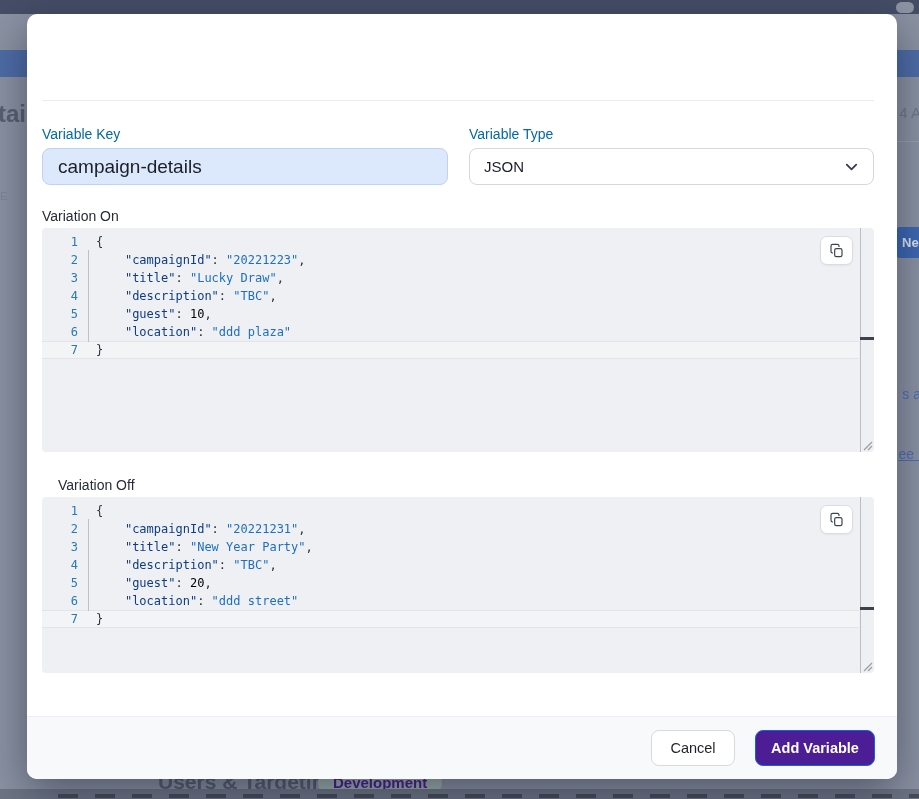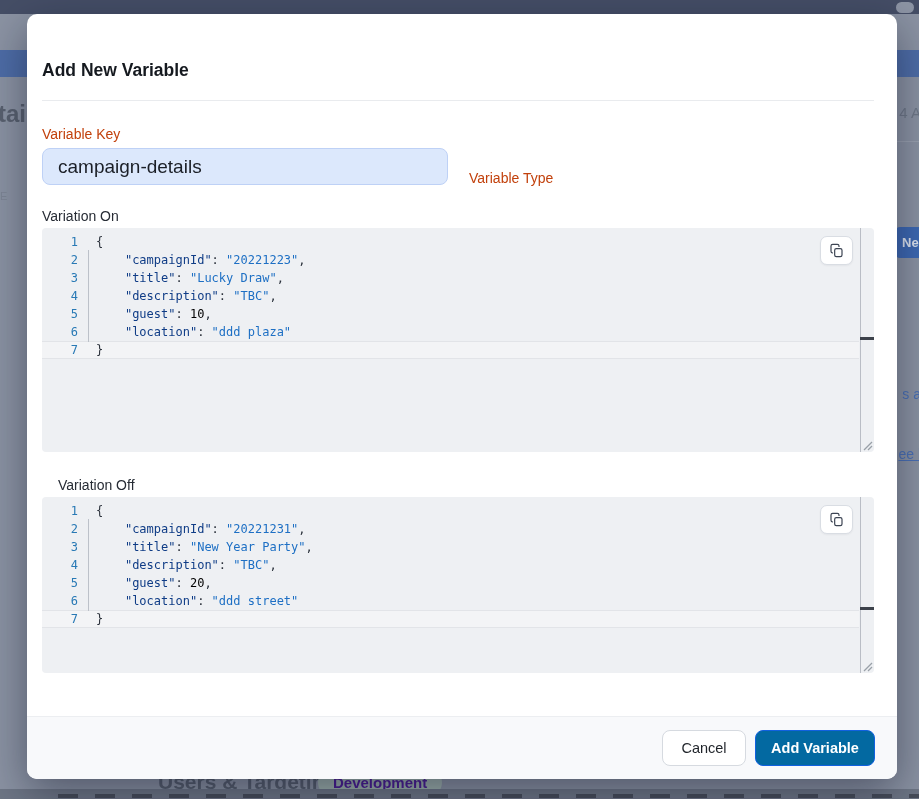--- a/index.html
+++ b/index.html
@@ -26,23 +26,23 @@
   .bg-bottom-strip { position:absolute; top:789px; left:0; right:0; height:10px; background:#6e7685; }
   .bg-dashes { position:absolute; top:794px; left:58px; right:0; height:4px;
                background:repeating-linear-gradient(90deg,#474d59 0 20px,transparent 20px 37px); }
 
   
   .modal { position:absolute; left:27px; top:14px; width:870px; height:765px; background:#ffffff;
            border-radius:10px; box-shadow:0 14px 44px rgba(10,16,35,.45); z-index:5; }
   .modal-title { position:absolute; left:15px; top:46px; font-size:17.5px; font-weight:700; color:#15191f; }
   .modal-divider { position:absolute; left:15px; right:23px; top:86px; height:1px; background:#e9ebee; }
 
-  .field-label { position:absolute; font-size:14px; color:#c2410c; }
+  .field-label { position:absolute; font-size:14px; color:#0369a1; }
   .lbl-key  { left:15px;  top:112px; }
-  .lbl-type { left:442px; top:112px;margin-top:44px; }
+  .lbl-type { left:442px; top:112px; }
   .key-input { position:absolute; left:15px; top:134px; width:406px; height:37px; background:#dce8fc;
                border:1px solid #bed1f6; border-radius:8px; padding:0 15px; font-size:19px; color:#1b1f27;
                font-family:"Liberation Sans", sans-serif; outline:none; }
   .type-select { position:absolute; left:442px; top:134px; width:405px; height:37px; background:#fff;
                  border:1px solid #d3d7de; border-radius:8px; display:flex; align-items:center;
                  padding:0 14px; font-size:15px; color:#1b1f27; cursor:pointer; }
   .type-select .chevron { margin-left:auto; display:flex; }
 
   .section-label { position:absolute; left:15px; font-size:14px; color:#272c35; }
   .lbl-von  { top:194px; }
@@ -67,25 +67,25 @@
   .copy-btn { position:absolute; top:8px; right:21px; width:33px; height:29px; background:#ffffff;
               border:1px solid #d9dde3; border-radius:7px; display:flex; align-items:center;
               justify-content:center; cursor:pointer; box-shadow:0 1px 2px rgba(20,25,40,.05); }
   .scroll-col { position:absolute; top:0; right:0; bottom:0; width:14px; border-left:1px solid #b9bdc5; }
   .scroll-thumb { position:absolute; right:0; width:14px; height:3px; background:#3c414a; }
   .resize-grip { position:absolute; right:1px; bottom:1px; width:11px; height:11px; }
 
   
   .modal-footer { position:absolute; left:0; right:0; bottom:0; height:63px; background:#f8f9fb;
                   border-top:1px solid #eceef1; border-radius:0 0 10px 10px; display:flex;
-                  align-items:center; justify-content:flex-end; padding-right:22px; gap:9px;padding-left:47px; }
+                  align-items:center; justify-content:flex-end; padding-right:22px; gap:20px;padding-left:47px; }
   .btn { height:36px; border-radius:8px; font-size:14.5px; font-family:"Liberation Sans", sans-serif;
          display:flex; align-items:center; justify-content:center; cursor:pointer; }
   .btn-cancel { width:84px; background:#ffffff; border:1px solid #d6dae0; color:#1f2329; }
-  .btn-submit { width:120px; background:#0369a1; border:1px solid #1161e0; color:#ffffff; font-weight:600;text-align:center; }
+  .btn-submit { width:120px; background:#4c1d95; border:1px solid #1161e0; color:#ffffff; font-weight:600;text-align:center; }
 </style>
 </head>
 <body>
 
 <div class="stage">
 
   <div class="bg-navbar"></div>
   <div class="bg-avatar"></div>
   <div class="bg-bluebar"></div>
   <div class="bg-left-heading">tai</div>
@@ -94,28 +94,35 @@
   <div class="bg-right-divider"></div>
   <div class="bg-right-button">Ne</div>
   <div class="bg-right-link1">s a</div>
   <div class="bg-right-link2">ee l</div>
   <div class="bg-bottom-heading">Users &amp; Targeting</div>
   <div class="bg-badge">Development</div>
   <div class="bg-bottom-strip"></div>
   <div class="bg-dashes"></div>
 
   <div class="modal">
-    <div class="modal-title">Add New Variable</div>
     <div class="modal-divider"></div>
 
     <div class="field-label lbl-key">Variable Key</div>
     <div class="field-label lbl-type">Variable Type</div>
 
     <input class="key-input" type="text" value="campaign-details" style="">
 
+    <div class="type-select">
+      <span>JSON</span>
+      <span class="chevron">
+        <svg width="15" height="15" viewBox="0 0 16 16" fill="none" stroke="#3a3f47" stroke-width="2" stroke-linecap="round" stroke-linejoin="round">
+            <polyline points="3,6 8,11 13,6"></polyline>
+          </svg>
+      </span>
+    </div>
 
     <div class="section-label lbl-von">Variation On</div>
     <div class="code-editor editor-on">
       <div class="cm-content">
           <div class="cm-line">
             <span class="ln">1</span>
             <span class="code"><span class="tok-pun">{</span></span>
           </div>
           <div class="cm-line">
             <span class="ln">2</span>

